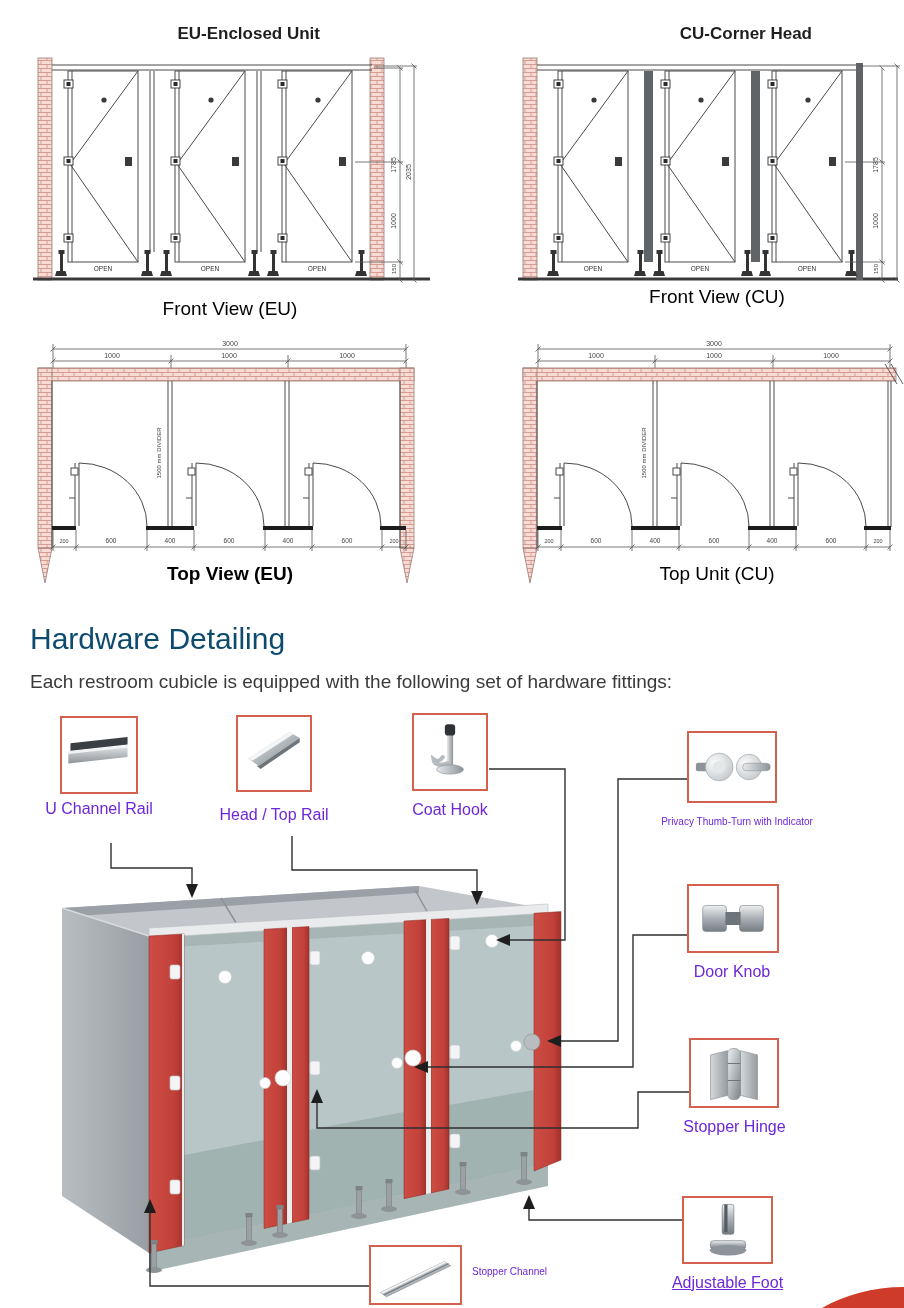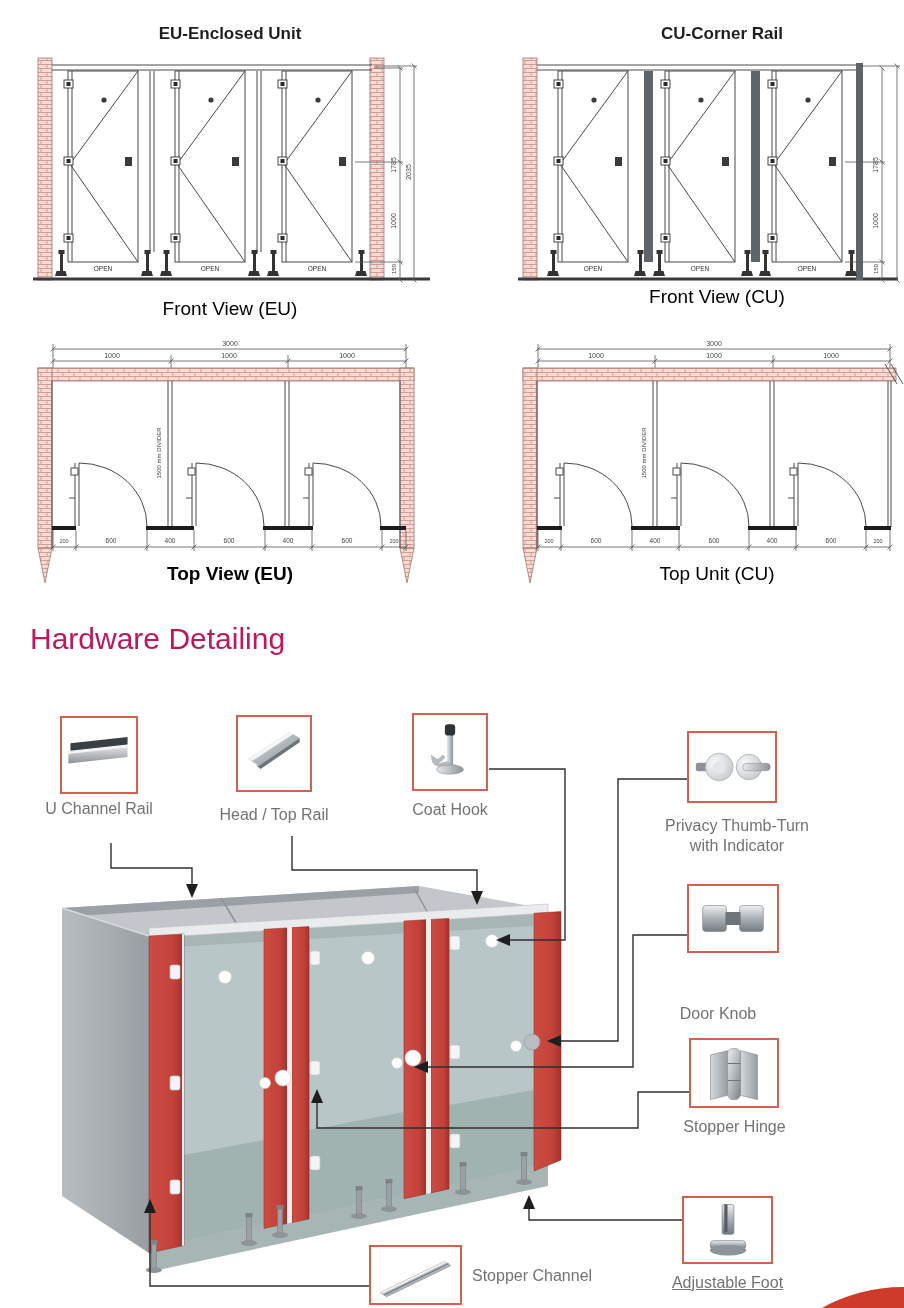--- a/index.html
+++ b/index.html
@@ -1,35 +1,35 @@
 <!DOCTYPE html>
 <html><head>
 <meta charset="utf-8">
 <style>
   html,body{margin:0;padding:0;background:#fff;}
   #page{position:relative;width:904px;height:1308px;background:#fff;overflow:hidden;
         font-family:"Liberation Sans",sans-serif;}
   .abs{position:absolute;}
-  .utitle{font-size:17px;font-weight:bold;color:#1e1e1e;text-align:center;}
+  .utitle{font-size:17px;font-weight:bold;color:#1e1e1e;text-align:right;}
   .vcap{font-size:19px;color:#000000;text-align:center;}
-  .hw-heading{font-size:30px;color:#be185d;}
+  .hw-heading{font-size:30px;color:#0c4a6e;}
   .hw-intro{font-size:19px;color:#3a3a3a;}
   .hwbox{position:absolute;border:2px solid #d4614e;background:#fff;box-sizing:border-box;}
   .hwbox svg{display:block;width:100%;height:100%;}
-  .hwlabel{font-size:16px;color:#737373;text-align:center;}
-  .hwlabel.sm{font-size:16px;line-height:1.25;}
+  .hwlabel{font-size:16px;color:#6d28d9;text-align:center;}
+  .hwlabel.sm{font-size:10px;line-height:1.25;}
   svg text{font-family:"Liberation Sans",sans-serif;}
 </style>
 </head>
 <body>
 
 <div id="page">
 
   <div class="abs utitle" style="left:140px;top:24px;width:180px;">EU-Enclosed Unit</div>
-  <div class="abs utitle" style="left:632px;top:24px;width:180px;">CU-Corner Rail</div>
+  <div class="abs utitle" style="left:632px;top:24px;width:180px;">CU-Corner Head</div>
 
   <svg class="abs" style="left:0;top:0;" width="904" height="610" viewBox="0 0 904 610">
     <defs>
       <pattern id="brick" width="11" height="8" patternUnits="userSpaceOnUse">
         <rect width="11" height="8" fill="#f7dcd6"></rect>
         <path d="M0,0.5h11 M0,4.5h11 M3,0.5v4 M8,4.5v4" stroke="#cf8d81" stroke-width="0.8" fill="none"></path>
       </pattern>
     </defs>
 
     <g stroke="#4a4a4a" stroke-width="1" fill="none">
@@ -339,20 +339,21 @@
       <text transform="rotate(-90 646 453)" x="646" y="453" fill="#444" stroke="none" font-size="6" text-anchor="middle">1500 mm DIVIDER</text>
     </g>
   </svg>
 
   <div class="abs vcap" style="left:130px;top:298px;width:200px;">Front View (EU)</div>
   <div class="abs vcap" style="left:617px;top:286px;width:200px;">Front View (CU)</div>
   <div class="abs vcap" style="left:130px;top:563px;width:200px;font-weight:bold;">Top View (EU)</div>
   <div class="abs vcap" style="left:617px;top:563px;width:200px;">Top Unit (CU)</div>
 
   <div class="abs hw-heading" style="left:30px;top:622px;">Hardware Detailing</div>
+  <div class="abs hw-intro" style="left:30px;top:671px;">Each restroom cubicle is equipped with the following set of hardware fittings:</div>
 
   <svg class="abs" style="left:0;top:690px;" width="904" height="618" viewBox="0 690 904 618">
     <defs>
       <linearGradient id="gWall" x1="0" y1="0" x2="1" y2="0">
         <stop offset="0" stop-color="#b8bdc1"></stop>
           <stop offset="1" stop-color="#989ea3"></stop>
       </linearGradient>
       <linearGradient id="gRed" x1="0" y1="0" x2="1" y2="0">
         <stop offset="0" stop-color="#cc4d44"></stop>
           <stop offset="0.7" stop-color="#c2413a"></stop>
@@ -581,18 +582,18 @@
       <polygon points="8,44 70,14 76,18 14,48" fill="url(#i-m2)" stroke="#84898d" stroke-width="0.6"></polygon>
       <polygon points="8,44 70,14 72,15 10,45" fill="#f2f3f4"></polygon>
       <path d="M12,46 L74,16" stroke="#6e757a" stroke-width="1"></path>
     </svg>
   </div>
 
   <div class="abs hwlabel" style="left:28px;top:800px;width:142px;">U Channel Rail</div>
   <div class="abs hwlabel" style="left:204px;top:806px;width:140px;">Head / Top Rail</div>
   <div class="abs hwlabel" style="left:382px;top:801px;width:136px;">Coat Hook</div>
   <div class="abs hwlabel sm" style="left:657px;top:816px;width:160px;">Privacy Thumb-Turn with Indicator</div>
-  <div class="abs hwlabel" style="left:643px;top:963px;width:150px;margin-top:42px;">Door Knob</div>
+  <div class="abs hwlabel" style="left:657px;top:963px;width:150px;">Door Knob</div>
   <div class="abs hwlabel" style="left:657px;top:1118px;width:155px;">Stopper Hinge</div>
   <div class="abs hwlabel sm" style="left:472px;top:1266px;width:160px;text-align:left;">Stopper Channel</div>
   <div class="abs hwlabel" style="left:650px;top:1274px;width:155px;text-decoration:underline;">Adjustable Foot</div>
 
 </div>
 
 </body></html>

